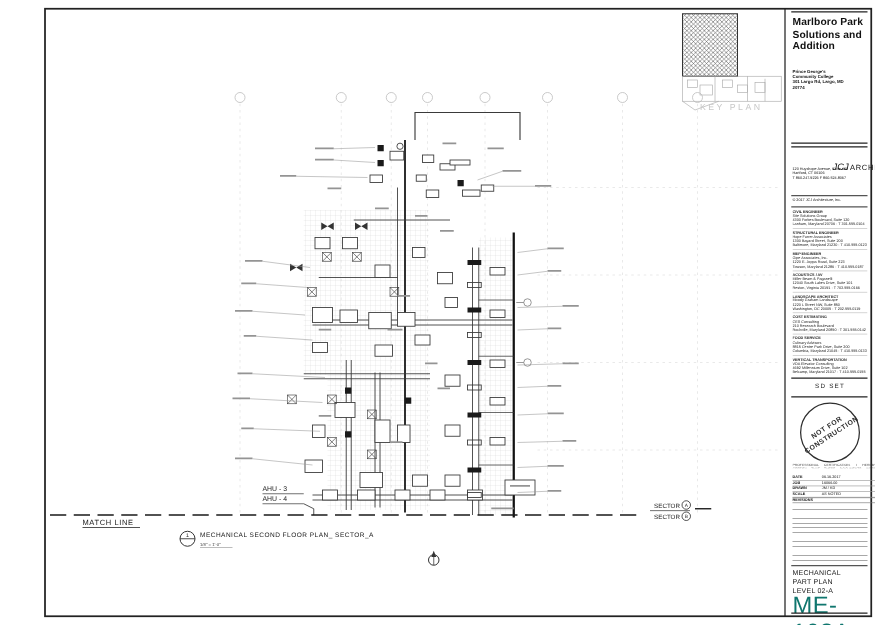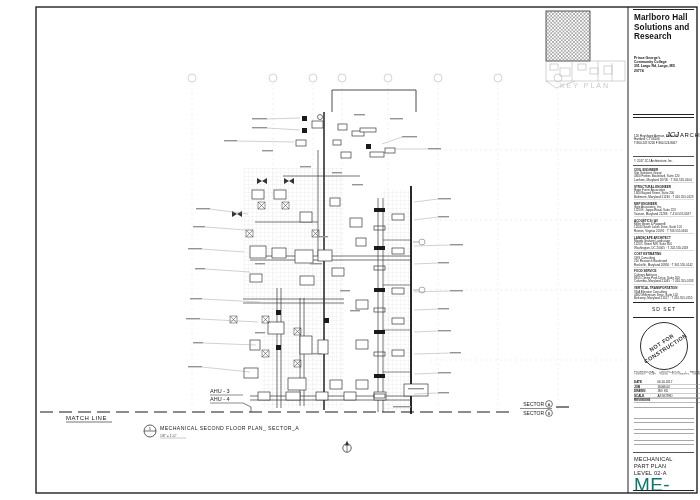--- a/index.html
+++ b/index.html
@@ -343,23 +343,23 @@
     <circle cx="347" cy="448" r="4.2" stroke-width="0.8"></circle>
     <line x1="347" y1="452" x2="347" y2="444" stroke-width="0.6"></line>
     <path d="M345,445.5 L349,445.5 L347,440.5 z" fill="#333" stroke="none"></path>
   </g>
 </svg>
 
 <div class="tb">
   <div class="rule" style="top:9px"></div>
 
   <div class="abs pt" style="top:13px">
-    <div>Marlboro Hall</div>
+    <div>Marlboro Park</div>
     <div>Solutions and</div>
-    <div>Research</div>
+    <div>Addition</div>
   </div>
 
   <div class="abs s58 client" style="top:56px">
     <div>Prince George's</div>
     <div>Community College</div>
     <div>301 Largo Rd, Largo, MD</div>
     <div>20774</div>
   </div>
 
   <div class="rule" style="top:114px"></div>

